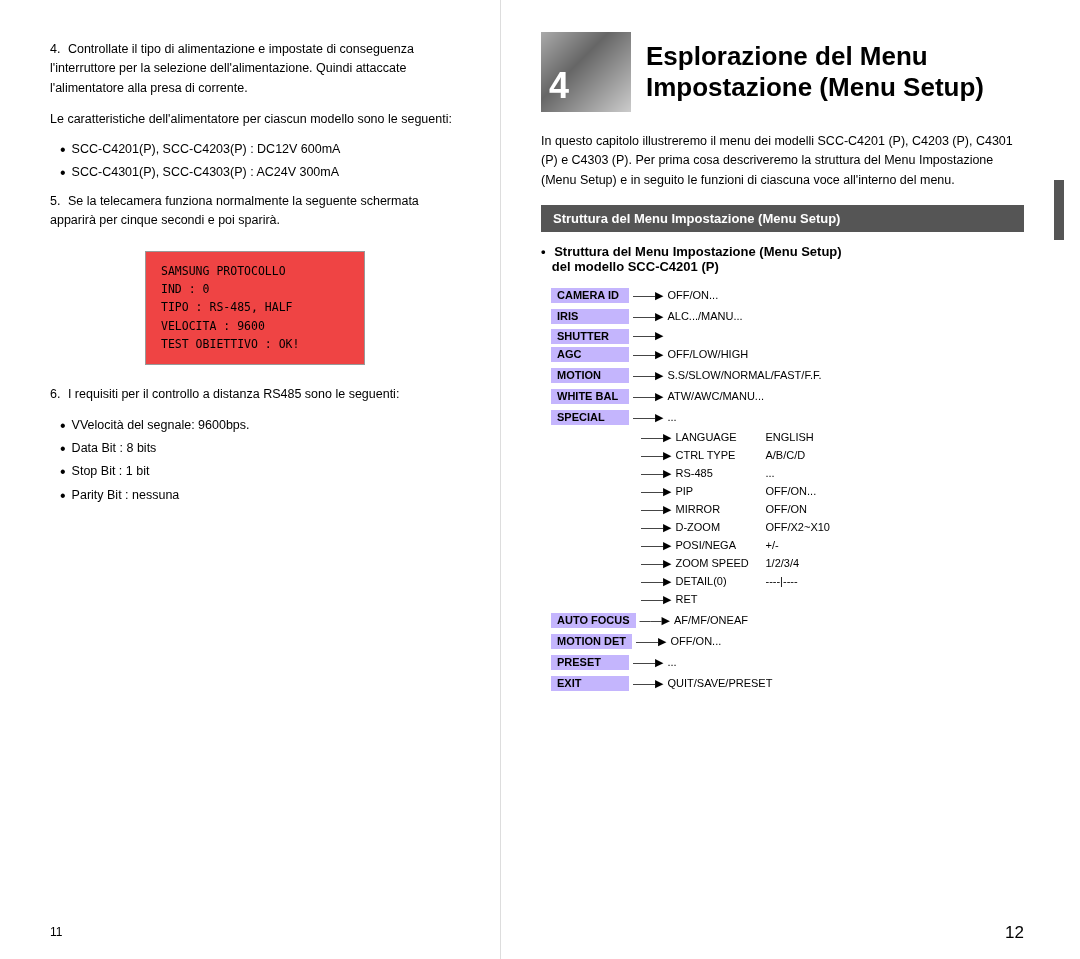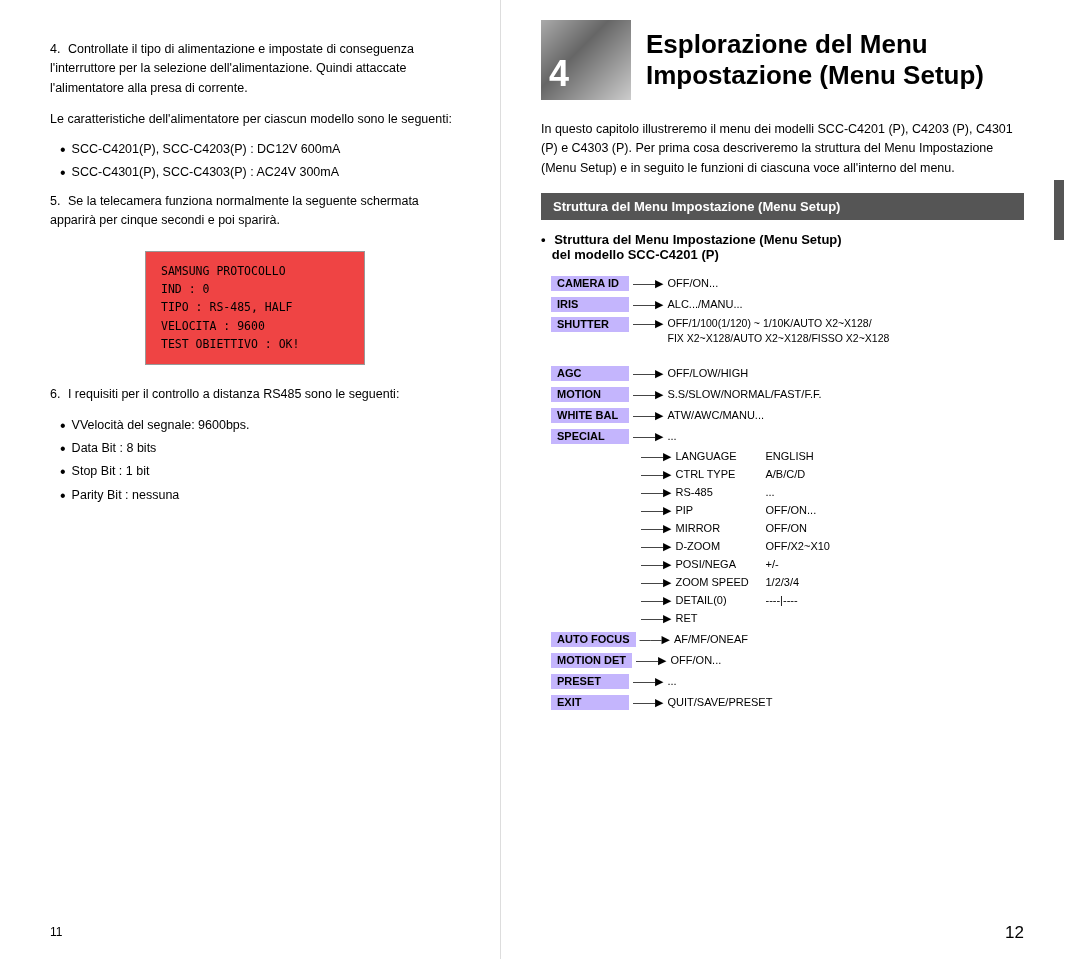--- a/index.html
+++ b/index.html
@@ -19,21 +19,21 @@
     }
     
     .left-page {
       width: 500px;
       padding: 40px 40px 63px 50px;
       position: relative;
     }
     
     .right-page {
       width: 564px;
-      padding: 20px 40px 40px 40px;
+      padding: 32px 40px 40px 40px;
       position: relative;
       border-left: 1px solid #ddd;
     }
     
     .chapter-header {
       display: flex;
       align-items: center;
       margin-bottom: 20px;
     }
     .chapter-image {
@@ -299,24 +299,23 @@
         <span class="arrow">——▶</span>
         <span class="menu-value">OFF/ON...</span>
       </div>
 
       <div class="menu-row">
         <span class="menu-item-box">IRIS</span>
         <span class="arrow">——▶</span>
         <span class="menu-value">ALC.../MANU...</span>
       </div>
 
-      <div class="menu-row" style="height:auto; margin-bottom:19px;">
+      <div class="menu-row" style="height:auto; margin-bottom:1px;">
         <span class="menu-item-box" style="align-self:flex-start; margin-top:1px;">SHUTTER</span>
         <span class="arrow" style="align-self:flex-start; margin-top:2px;">——▶</span>
-        <span class="menu-value" style="white-space:normal; max-width:300px; font-size:10.5px; line-height:1.4;">OFF/1/100(1/120) ~ 1/10K/AUTO X2~X128/<br>FIX X2~X128/AUTO X2~X128/FISSO X2~X128</span>
       </div>
 
       <div class="menu-row">
         <span class="menu-item-box">AGC</span>
         <span class="arrow">——▶</span>
         <span class="menu-value">OFF/LOW/HIGH</span>
       </div>
 
       <div class="menu-row">
         <span class="menu-item-box">MOTION</span>

